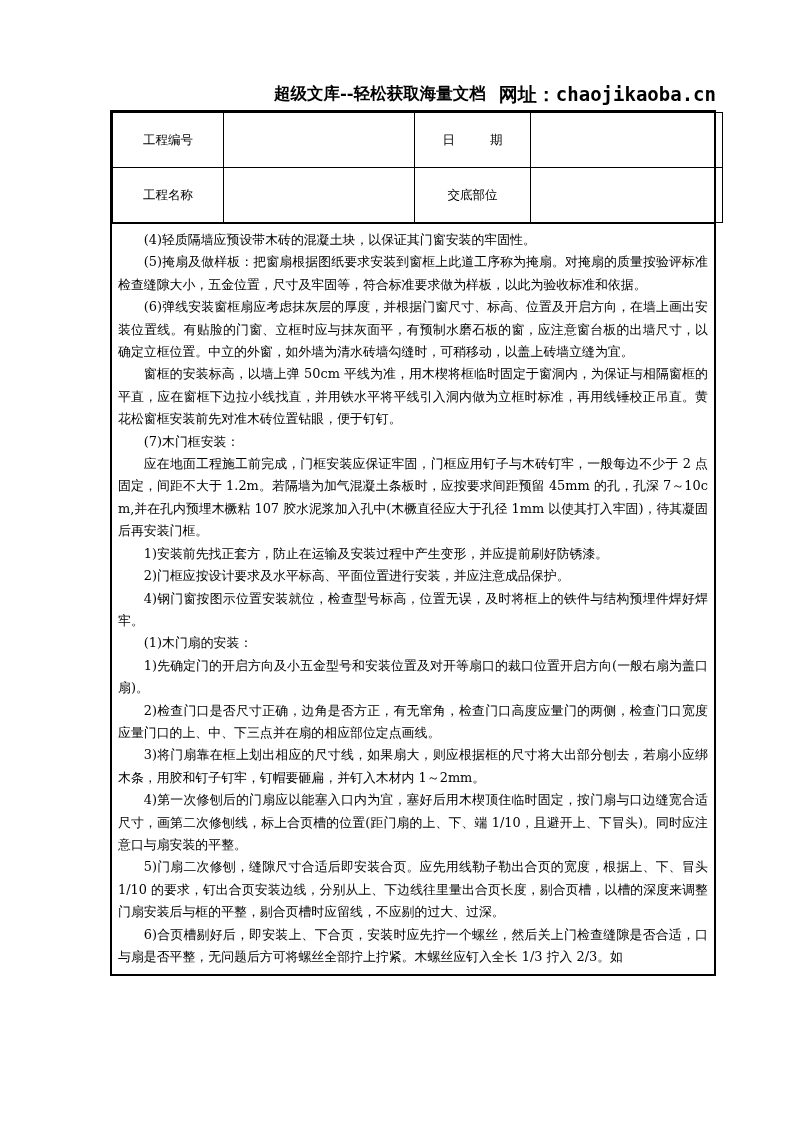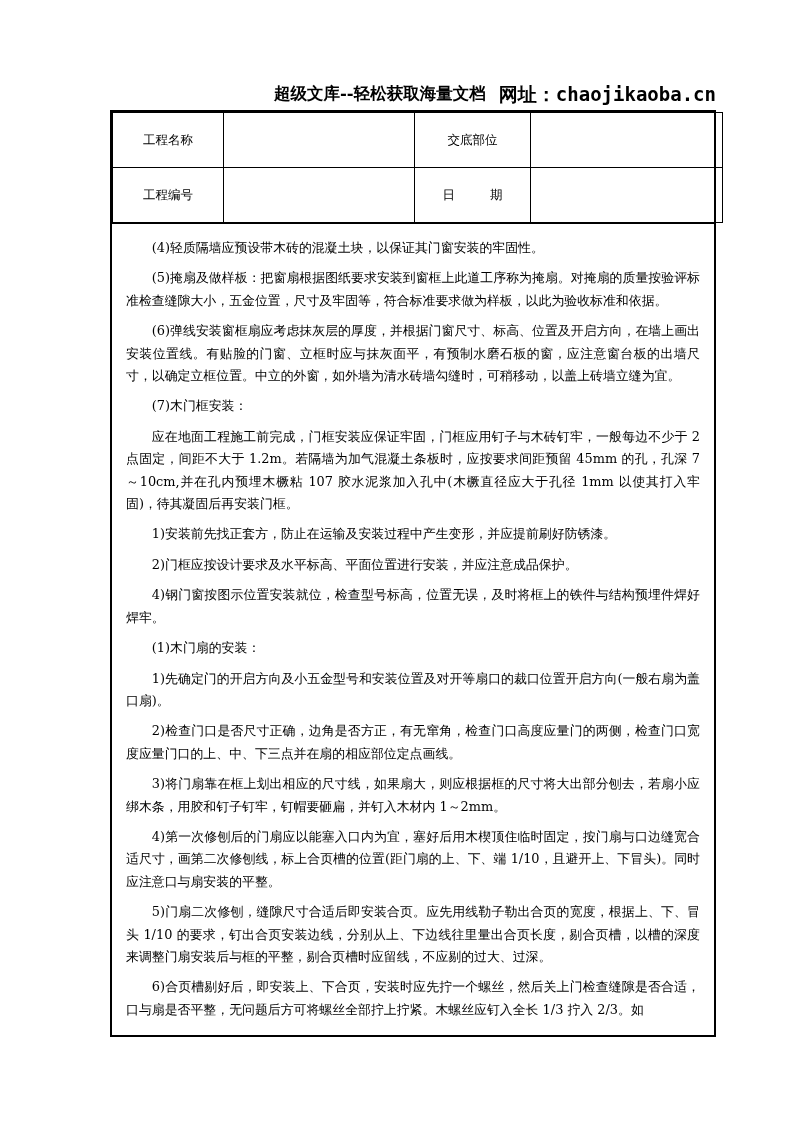--- a/index.html
+++ b/index.html
@@ -86,21 +86,21 @@
     padding-left: 0.9em;
     display: inline-block;
   }
 
   
   .body-cell {
     border-top: 1px solid #000000;
     padding: 5px 6px 6px 6px;
   }
   .body-text p {
-    margin: 8px;
+    margin: 0;
     font-size: 12.9px;
     line-height: 22.4px;
     text-align: justify;
     text-justify: inter-ideograph;
     text-indent: 0;
     word-break: break-all;
     font-family: "DejaVu Serif", "Liberation Serif", serif;
   }
   .body-text p.ind {
     text-indent: 2em;
@@ -117,39 +117,40 @@
     <span class="header-gap"></span>
     <span class="header-url">网址：</span>
       <span class="header-url">chaojikaoba.cn</span>
   </div>
 
   <div class="frame">
 
     <table class="info">
       <tbody>
         <tr>
+          <td class="c1">工程编号</td>
+          <td class="c2"></td>
+          <td class="c3"><span class="date-label">日　期</span></td>
+          <td class="c4"></td>
+        </tr>
+        <tr>
           <td class="c1">工程名称</td>
           <td class="c2"></td>
           <td class="c3">交底部位</td>
-          <td class="c4"></td>
-        </tr>
-        <tr>
-          <td class="c1">工程编号</td>
-          <td class="c2"></td>
-          <td class="c3"><span class="date-label">日　期</span></td>
           <td class="c4"></td>
         </tr>
       </tbody>
     </table>
 
     <div class="body-cell">
       <div class="body-text" id="body-text">
           <p class="ind">(4)轻质隔墙应预设带木砖的混凝土块，以保证其门窗安装的牢固性。</p>
           <p class="ind">(5)掩扇及做样板：把窗扇根据图纸要求安装到窗框上此道工序称为掩扇。对掩扇的质量按验评标准检查缝隙大小，五金位置，尺寸及牢固等，符合标准要求做为样板，以此为验收标准和依据。</p>
           <p class="ind">(6)弹线安装窗框扇应考虑抹灰层的厚度，并根据门窗尺寸、标高、位置及开启方向，在墙上画出安装位置线。有贴脸的门窗、立框时应与抹灰面平，有预制水磨石板的窗，应注意窗台板的出墙尺寸，以确定立框位置。中立的外窗，如外墙为清水砖墙勾缝时，可稍移动，以盖上砖墙立缝为宜。</p>
+          <p class="ind">窗框的安装标高，以墙上弹 50cm 平线为准，用木楔将框临时固定于窗洞内，为保证与相隔窗框的平直，应在窗框下边拉小线找直，并用铁水平将平线引入洞内做为立框时标准，再用线锤校正吊直。黄花松窗框安装前先对准木砖位置钻眼，便于钉钉。</p>
           <p class="ind">(7)木门框安装：</p>
           <p class="ind">应在地面工程施工前完成，门框安装应保证牢固，门框应用钉子与木砖钉牢，一般每边不少于 2 点固定，间距不大于 1.2m。若隔墙为加气混凝土条板时，应按要求间距预留 45mm 的孔，孔深 7～10cm,并在孔内预埋木橛粘 107 胶水泥浆加入孔中(木橛直径应大于孔径 1mm 以使其打入牢固)，待其凝固后再安装门框。</p>
           <p class="ind">1)安装前先找正套方，防止在运输及安装过程中产生变形，并应提前刷好防锈漆。</p>
           <p class="ind">2)门框应按设计要求及水平标高、平面位置进行安装，并应注意成品保护。</p>
           <p class="ind">4)钢门窗按图示位置安装就位，检查型号标高，位置无误，及时将框上的铁件与结构预埋件焊好焊牢。</p>
           <p class="ind">(1)木门扇的安装：</p>
           <p class="ind">1)先确定门的开启方向及小五金型号和安装位置及对开等扇口的裁口位置开启方向(一般右扇为盖口扇)。</p>
           <p class="ind">2)检查门口是否尺寸正确，边角是否方正，有无窜角，检查门口高度应量门的两侧，检查门口宽度应量门口的上、中、下三点并在扇的相应部位定点画线。</p>
           <p class="ind">3)将门扇靠在框上划出相应的尺寸线，如果扇大，则应根据框的尺寸将大出部分刨去，若扇小应绑木条，用胶和钉子钉牢，钉帽要砸扁，并钉入木材内 1～2mm。</p>
           <p class="ind">4)第一次修刨后的门扇应以能塞入口内为宜，塞好后用木楔顶住临时固定，按门扇与口边缝宽合适尺寸，画第二次修刨线，标上合页槽的位置(距门扇的上、下、端 1/10，且避开上、下冒头)。同时应注意口与扇安装的平整。</p>

